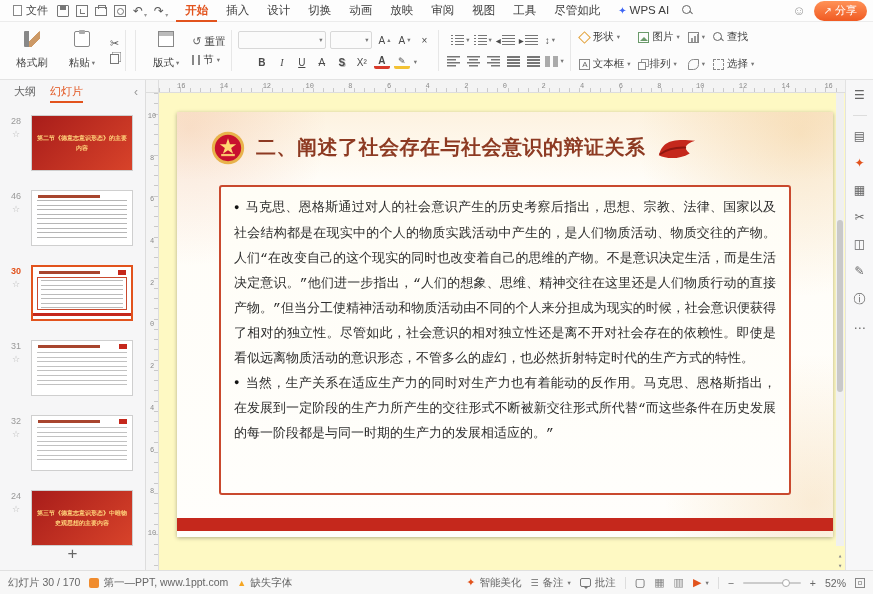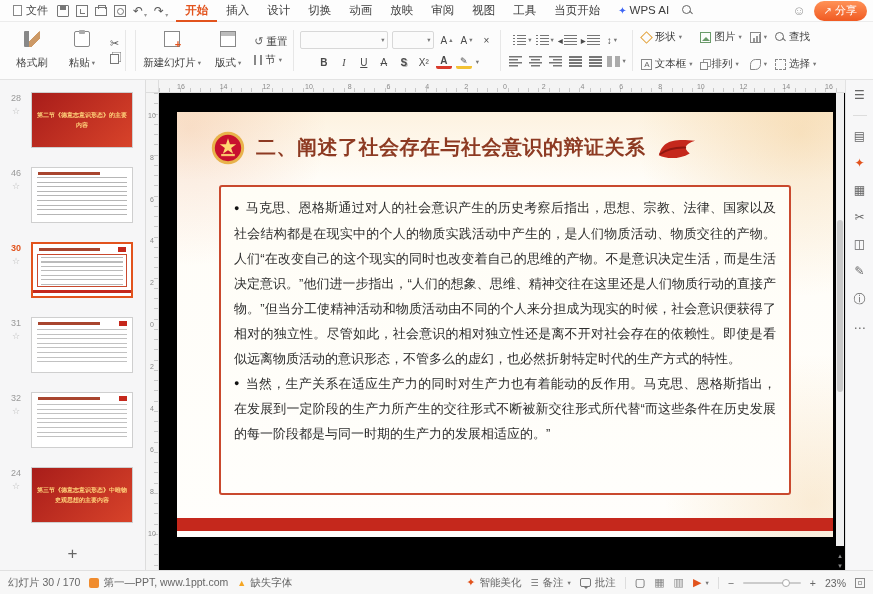--- a/index.html
+++ b/index.html
@@ -125,21 +125,21 @@
   .mini-flag { position:absolute; top:3px; right:5px; width:8px; height:5px; background:var(--slide-red,#c5281c); }
   .mini-lines { position:absolute; left:5px; right:5px; top:11px; bottom:6px;
                 background:repeating-linear-gradient(to bottom,#b2b2b2 0 1px, transparent 1px 4.6px); opacity:.8; }
   .mini-lines.dense { top:9px; bottom:4px; opacity:.95; }
   .mini-box { position:absolute; top:10px; left:4px; right:4px; bottom:9px; border:1px solid #c9492e;
               background:repeating-linear-gradient(to bottom,#bbb 2px 3px, transparent 3px 6.5px) 3px 0/ calc(100% - 6px) 100% no-repeat; }
   .mini-bar { position:absolute; bottom:3px; left:0; right:0; height:3px; background:var(--slide-red,#c5281c); }
   .lp-add { position:absolute; bottom:6px; left:0; right:0; text-align:center; font-size:17px; color:#666; }
 
   
-  .canvas { position:absolute; left:146px; top:80px; right:28px; bottom:24px; background:#000000; }
+  .canvas { position:absolute; left:146px; top:80px; right:28px; bottom:24px; background:#fef9c3;font-family:Liberation Mono, monospace; }
   .ruler-corner { position:absolute; left:0; top:0; width:13px; height:13px; background:#f4f4f4; border-right:1px solid #ddd; border-bottom:1px solid #ddd; }
   .hruler { position:absolute; left:13px; right:0; top:0; height:13px; background:#f4f4f4; border-bottom:1px solid #ddd;
             background-image:repeating-linear-gradient(to right,#c9c9c9 0 1px, transparent 1px 10.25px);
             background-size:100% 4px; background-position:0 bottom; background-repeat:no-repeat; }
   .hnums { position:absolute; left:18px; width:656px; top:0; height:12px; display:flex; justify-content:space-between; align-items:center; }
   .hnums span, .vnums span { font-size:7px; color:#8a8a8a; }
   .vruler { position:absolute; left:0; top:13px; bottom:0; width:13px; background:#f4f4f4; border-right:1px solid #ddd;
             background-image:repeating-linear-gradient(to bottom,#c9c9c9 0 1px, transparent 1px 10.25px);
             background-size:4px 100%; background-position:right 0; background-repeat:no-repeat; }
   .vnums { position:absolute; top:19px; height:425px; left:0; width:12px; display:flex; flex-direction:column; justify-content:space-between; align-items:center; }
@@ -216,21 +216,21 @@
     <div class="mtabs">
       <span class="mtab active">开始</span>
       <span class="mtab">插入</span>
       <span class="mtab">设计</span>
       <span class="mtab">切换</span>
       <span class="mtab">动画</span>
       <span class="mtab">放映</span>
       <span class="mtab">审阅</span>
       <span class="mtab">视图</span>
       <span class="mtab">工具</span>
-      <span class="mtab">当页开始</span>
+      <span class="mtab">尽管如此</span>
       <span class="mtab"><span class="ai-ic">✦</span><span>WPS AI</span></span>
       <span class="msearch"></span>
     </div>
     <div class="mright">
       <span class="smiley">☺</span>
       <span class="share-btn">
           <span class="share-ic">↗</span>
           <span>分享</span>
         </span>
     </div>
@@ -252,27 +252,20 @@
           </span>
       </div>
       <div class="rstack">
         <span class="rsmall-ic">✂</span>
         <span class="ic-copy"></span>
       </div>
     </div>
     <div class="rdiv"></div>
     <div class="rdiv"></div>
     <div class="rgroup">
-      <div class="rbig wide">
-        <span class="ic16 ic-newslide"></span>
-        <span class="rlabel">
-            <span>新建幻灯片</span>
-            <span class="caret">▾</span>
-          </span>
-      </div>
       <div class="rbig">
         <span class="ic16 ic-layout"></span>
         <span class="rlabel">
             <span>版式</span>
             <span class="caret">▾</span>
           </span>
       </div>
       <div class="rstack2">
         <div class="rsmall">
           <span class="ic-reset-g">↺</span>
@@ -398,20 +391,25 @@
         </span>
       <span class="rwide">
           <span class="ic12 ic-sel"></span>
           <span>选择</span>
           <span class="caret">▾</span>
         </span>
     </div>
   </div>
 
   <div class="left-panel">
+    <div class="lp-tabs">
+      <span class="lp-tab">大纲</span>
+      <span class="lp-tab active">幻灯片</span>
+      <span class="lp-collapse">‹</span>
+    </div>
     <div class="lp-list">
       <div class="thumb-row">
         <div class="thumb-side">
             <span class="tnum">28</span>
             <span class="tstar">☆</span>
           </div>
         <div class="thumb thumb-red">
             <div class="red-text">第二节《德意志意识形态》的主要内容</div>
           </div>
       </div>
@@ -585,17 +583,17 @@
     <span class="sb-item">
         <span class="play-ic">▶</span>
         <span class="caret">▾</span>
       </span>
     <span class="sb-sep"></span>
     <span>−</span>
     <span class="zslider">
         <span class="zknob"></span>
       </span>
     <span>+</span>
-    <span>23%</span>
+    <span>52%</span>
     <span class="fit-ic"></span>
   </div>
 
 </div>
 
 </body></html>

